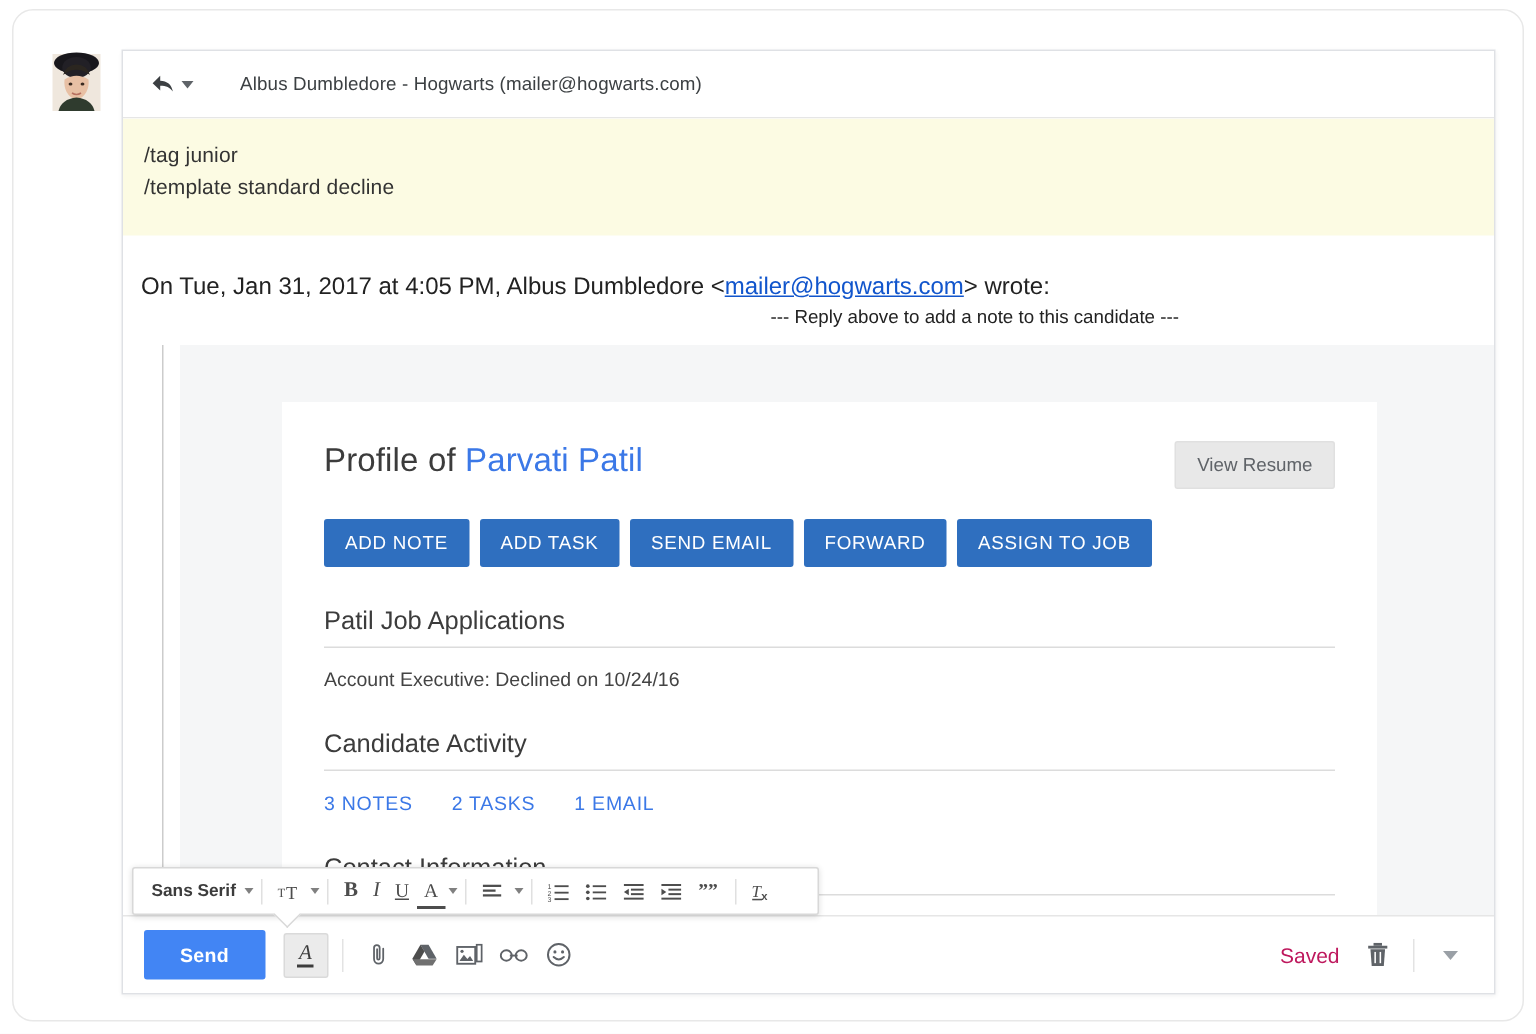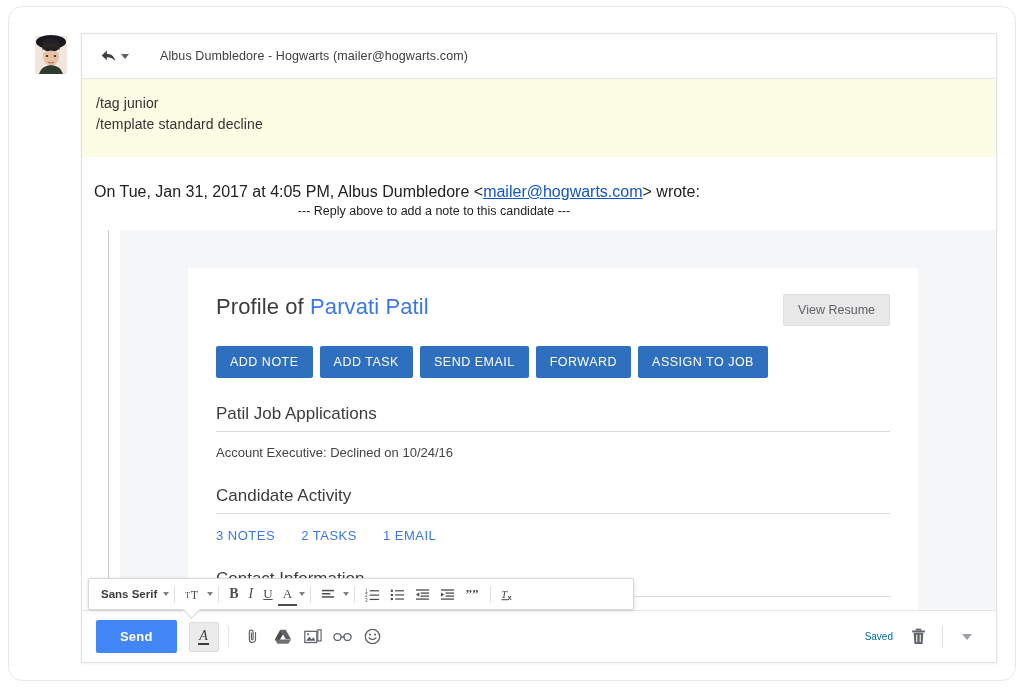--- a/index.html
+++ b/index.html
@@ -100,21 +100,21 @@
   .quote-head {
     padding: 26px 0 0 12px;
     font-size: 16px;
     color: #222222;
   }
   .quote-head a {
     color: #1155cc;
     text-decoration: underline;
   }
   .reply-hint {
-    text-align: center;
+    text-align: right;
     font-size: 12.5px;
     color: #222222;
     padding-top: 3px;
     padding-right: 210px;
   }
 
   
   .quoted-region {
     margin-top: 12px;
     margin-left: 26px;
@@ -201,21 +201,21 @@
     letter-spacing: 0.5px;
     cursor: pointer;
     text-decoration: none;
   }
 
   
   .format-toolbar {
     position: absolute;
     left: 6px;
     bottom: 52px;
-    width: 546px;
+    width: 458px;
     height: 32px;
     background: #ffffff;
     border: 1px solid #d8d8d8;
     border-radius: 2px;
     box-shadow: 0 1px 4px rgba(0,0,0,0.14);
     display: flex;
     align-items: center;
     padding: 0 6px;
     z-index: 5;
   }
@@ -320,22 +320,22 @@
     justify-content: center;
     cursor: pointer;
     color: #5f6368;
   }
   .sb-right {
     margin-left: auto;
     display: flex;
     align-items: center;
   }
   .saved-label {
-    font-size: 10px;
-    color: #0369a1;
+    font-size: 14px;
+    color: #be185d;
     margin-right: 10px;
   }
   .sb-caret {
     width: 0; height: 0;
     border-left: 5px solid transparent;
     border-right: 5px solid transparent;
     border-top: 6px solid #9aa0a6;
   }
 </style>
 </head>

